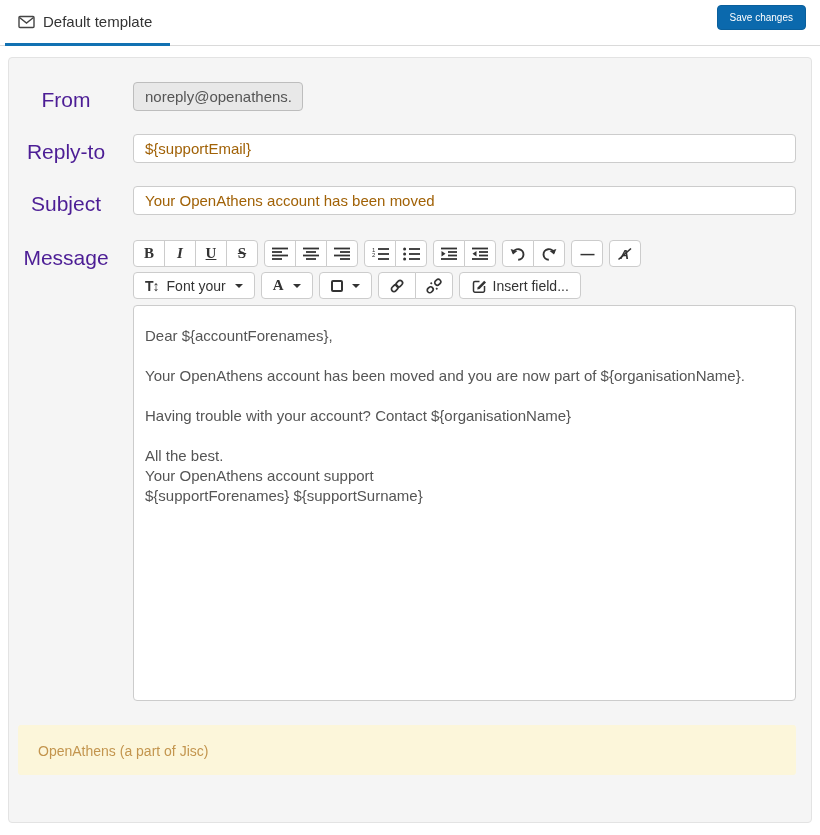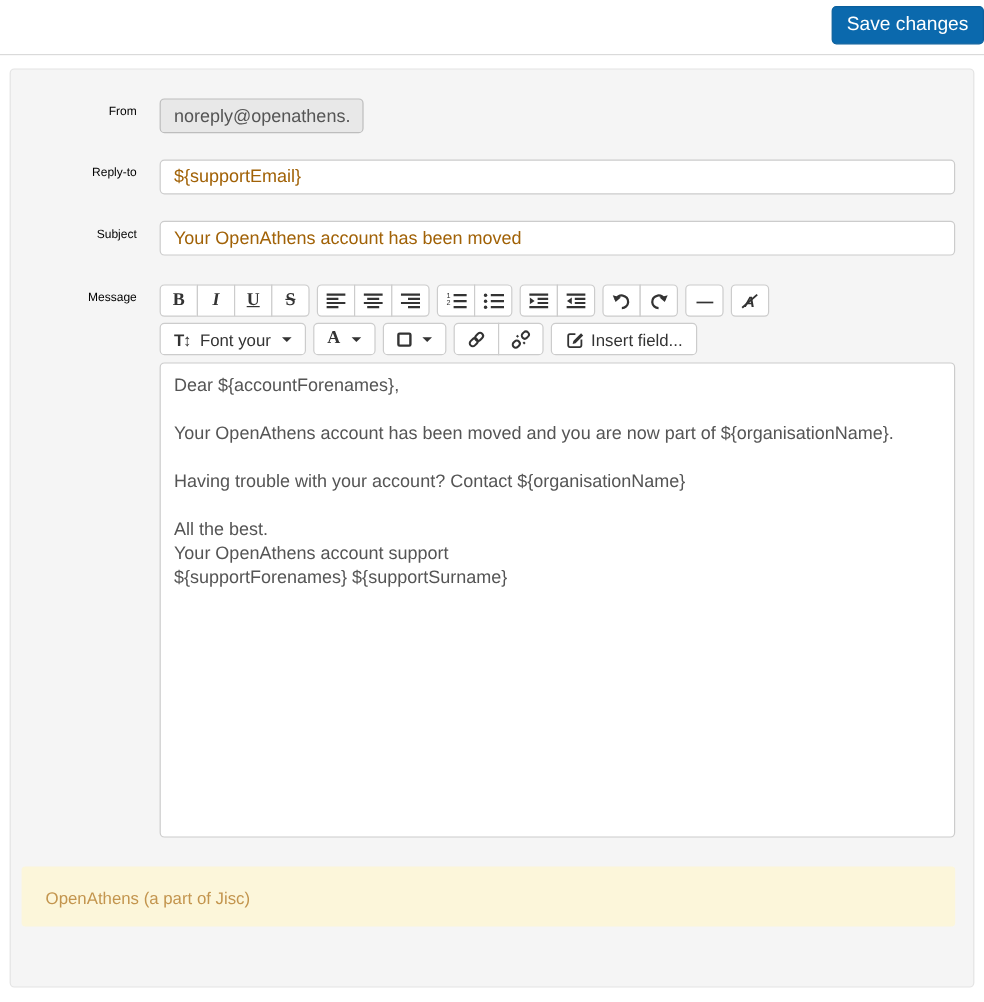--- a/index.html
+++ b/index.html
@@ -16,45 +16,45 @@
   .topbar-line { position:absolute; left:0; right:0; bottom:0; height:1px; background:#dadada; }
   .tab {
     position:absolute; left:5px; top:0; height:46px;
     display:flex; align-items:center; gap:8px;
     padding:0 18px 0 13px;
     border-bottom:3px solid #1171b2;
     font-size:15px; color:#333; cursor:pointer; background:#fff;
     z-index:1;
   }
   .save-btn {
-    position:absolute; right:0; top:5px;
+    position:absolute; right:14px; top:5px;
     background:#0b69ad; color:#fff;
     border:1px solid #0a5f9c; border-radius:4px;
-    font-family:inherit; font-size:16px;
+    font-family:inherit; font-size:10px;
     padding:6px 12px; cursor:pointer;
   }
 
   
   .panel {
     margin:11px 8px 12px 8px;
     height:766px;
     background:#f5f5f5;
     border:1px solid #e3e3e3;
     border-radius:4px;
     padding:24px 15px 0 9px;
   }
 
   .row { display:flex; align-items:flex-start; }
   .mb22 { margin-bottom:22px; }
   .mb24 { margin-bottom:24px; }
   .lbl {
     flex:none; width:115px;
     padding:6px 19px 0 0;
-    text-align:right;
-    font-size:10px; color:#000000;
+    text-align:center;
+    font-size:21px; color:#4c1d95;
   }
   .fld { flex:1; min-width:0; }
 
   .inp {
     display:block; width:100%; height:29px;
     border:1px solid #ccc; border-radius:4px;
     background:#fff; color:#a16207;
     padding:4px 11px; font-size:15px; font-family:inherit;
   }
   .inp:disabled {
@@ -87,38 +87,47 @@
   }
   .sq { display:inline-block; width:12px; height:12px; border:2px solid #333; border-radius:2px; }
   .tsize { font-size:14px; font-weight:bold; letter-spacing:-1px; margin-right:2px; }
   .icon svg, .tab svg { display:block; }
 
   
   .msg {
     display:block; width:100%; height:396px;
     border:1px solid #ccc; border-radius:4px;
     background:#fff; color:#555;
-    padding:9px 11px;
+    padding:20px 11px;
     font-family:"Liberation Sans", sans-serif;
     font-size:15px; line-height:20px;
     resize:none;
   }
 
   
   .footer-box {
     background:#fcf6da; border-radius:3px;
     padding:18px 37px 16px 20px;
     font-size:14px; color:#c3954e;
   }
 </style>
 </head>
 <body>
 
 <div class="topbar">
   <div class="topbar-line"></div>
+  <div class="tab">
+    <span class="icon">
+      <svg width="17" height="14" viewBox="0 0 17 14">
+        <rect x="1" y="1.5" width="15" height="11" rx="1" fill="none" stroke="#444" stroke-width="1.4"></rect>
+        <path d="M1.5 2.5 L8.5 8 L15.5 2.5" fill="none" stroke="#444" stroke-width="1.4"></path>
+      </svg>
+    </span>
+    <span>Default template</span>
+  </div>
   <button class="save-btn">Save changes</button>
 </div>
 
 <div class="panel">
 
   <div class="row mb22">
     <div class="lbl">From</div>
     <div class="fld">
       <input class="inp" disabled="" value="noreply@openathens.net" style="">
     </div>

